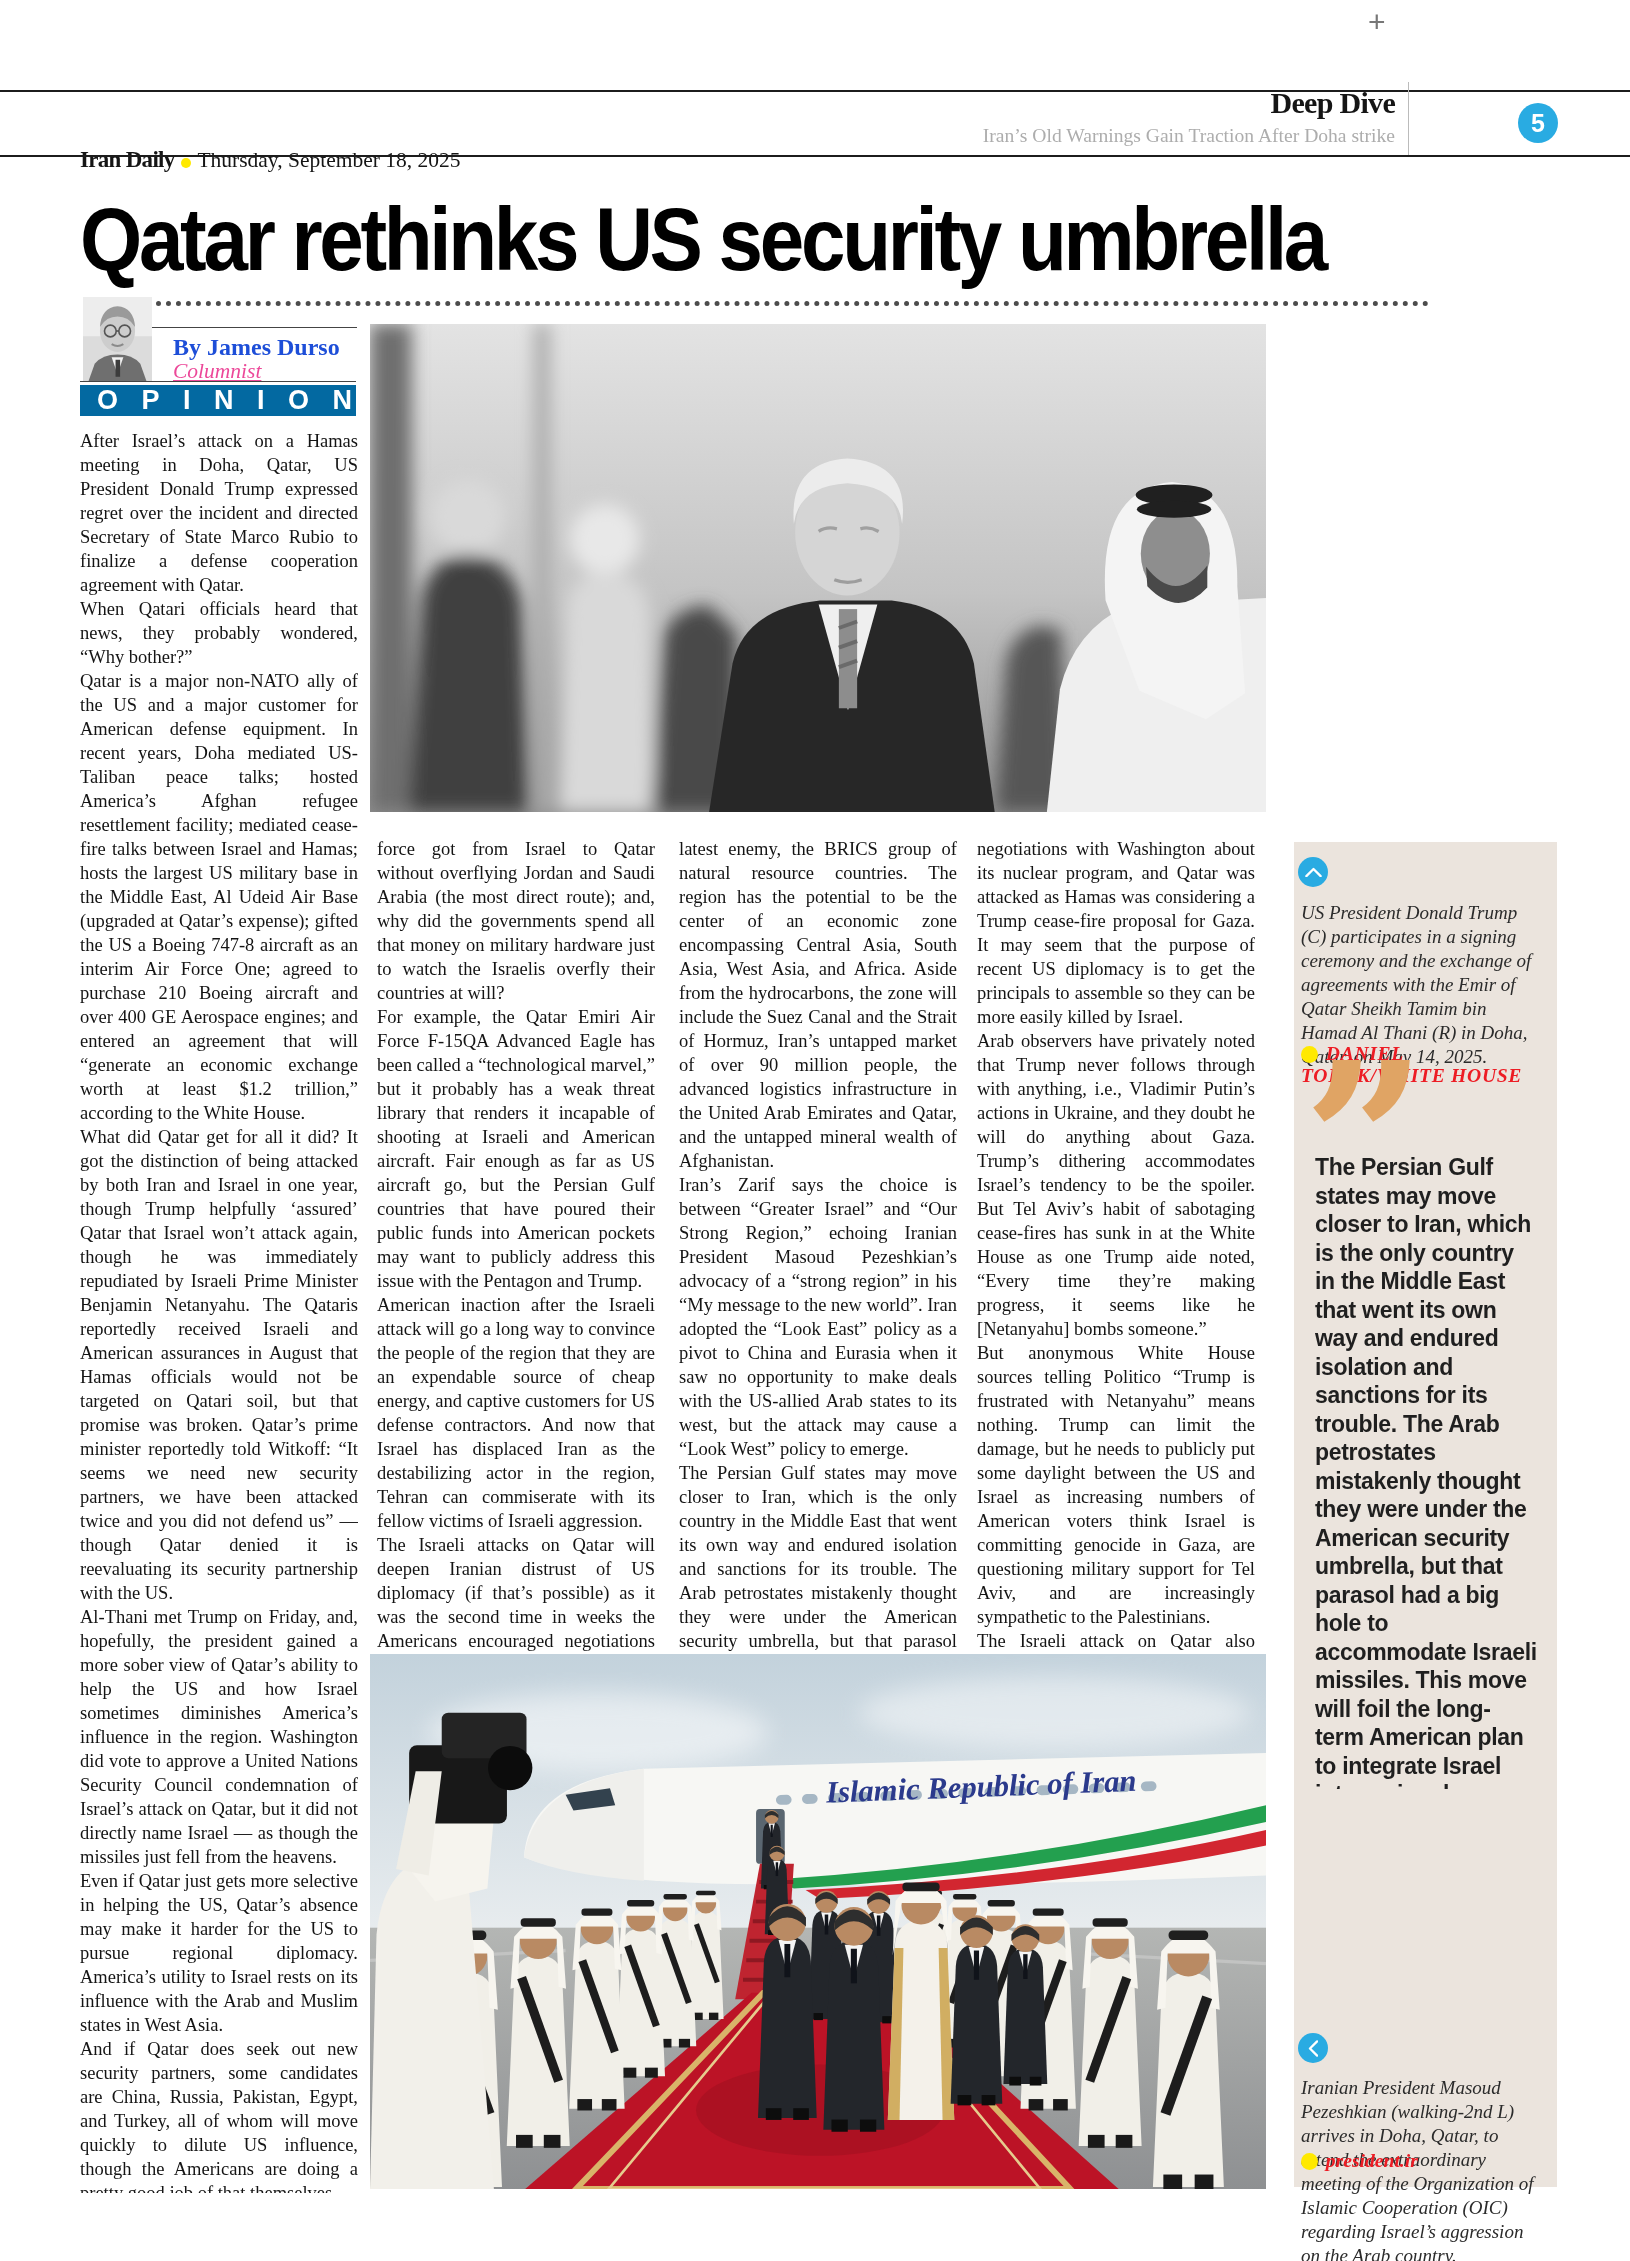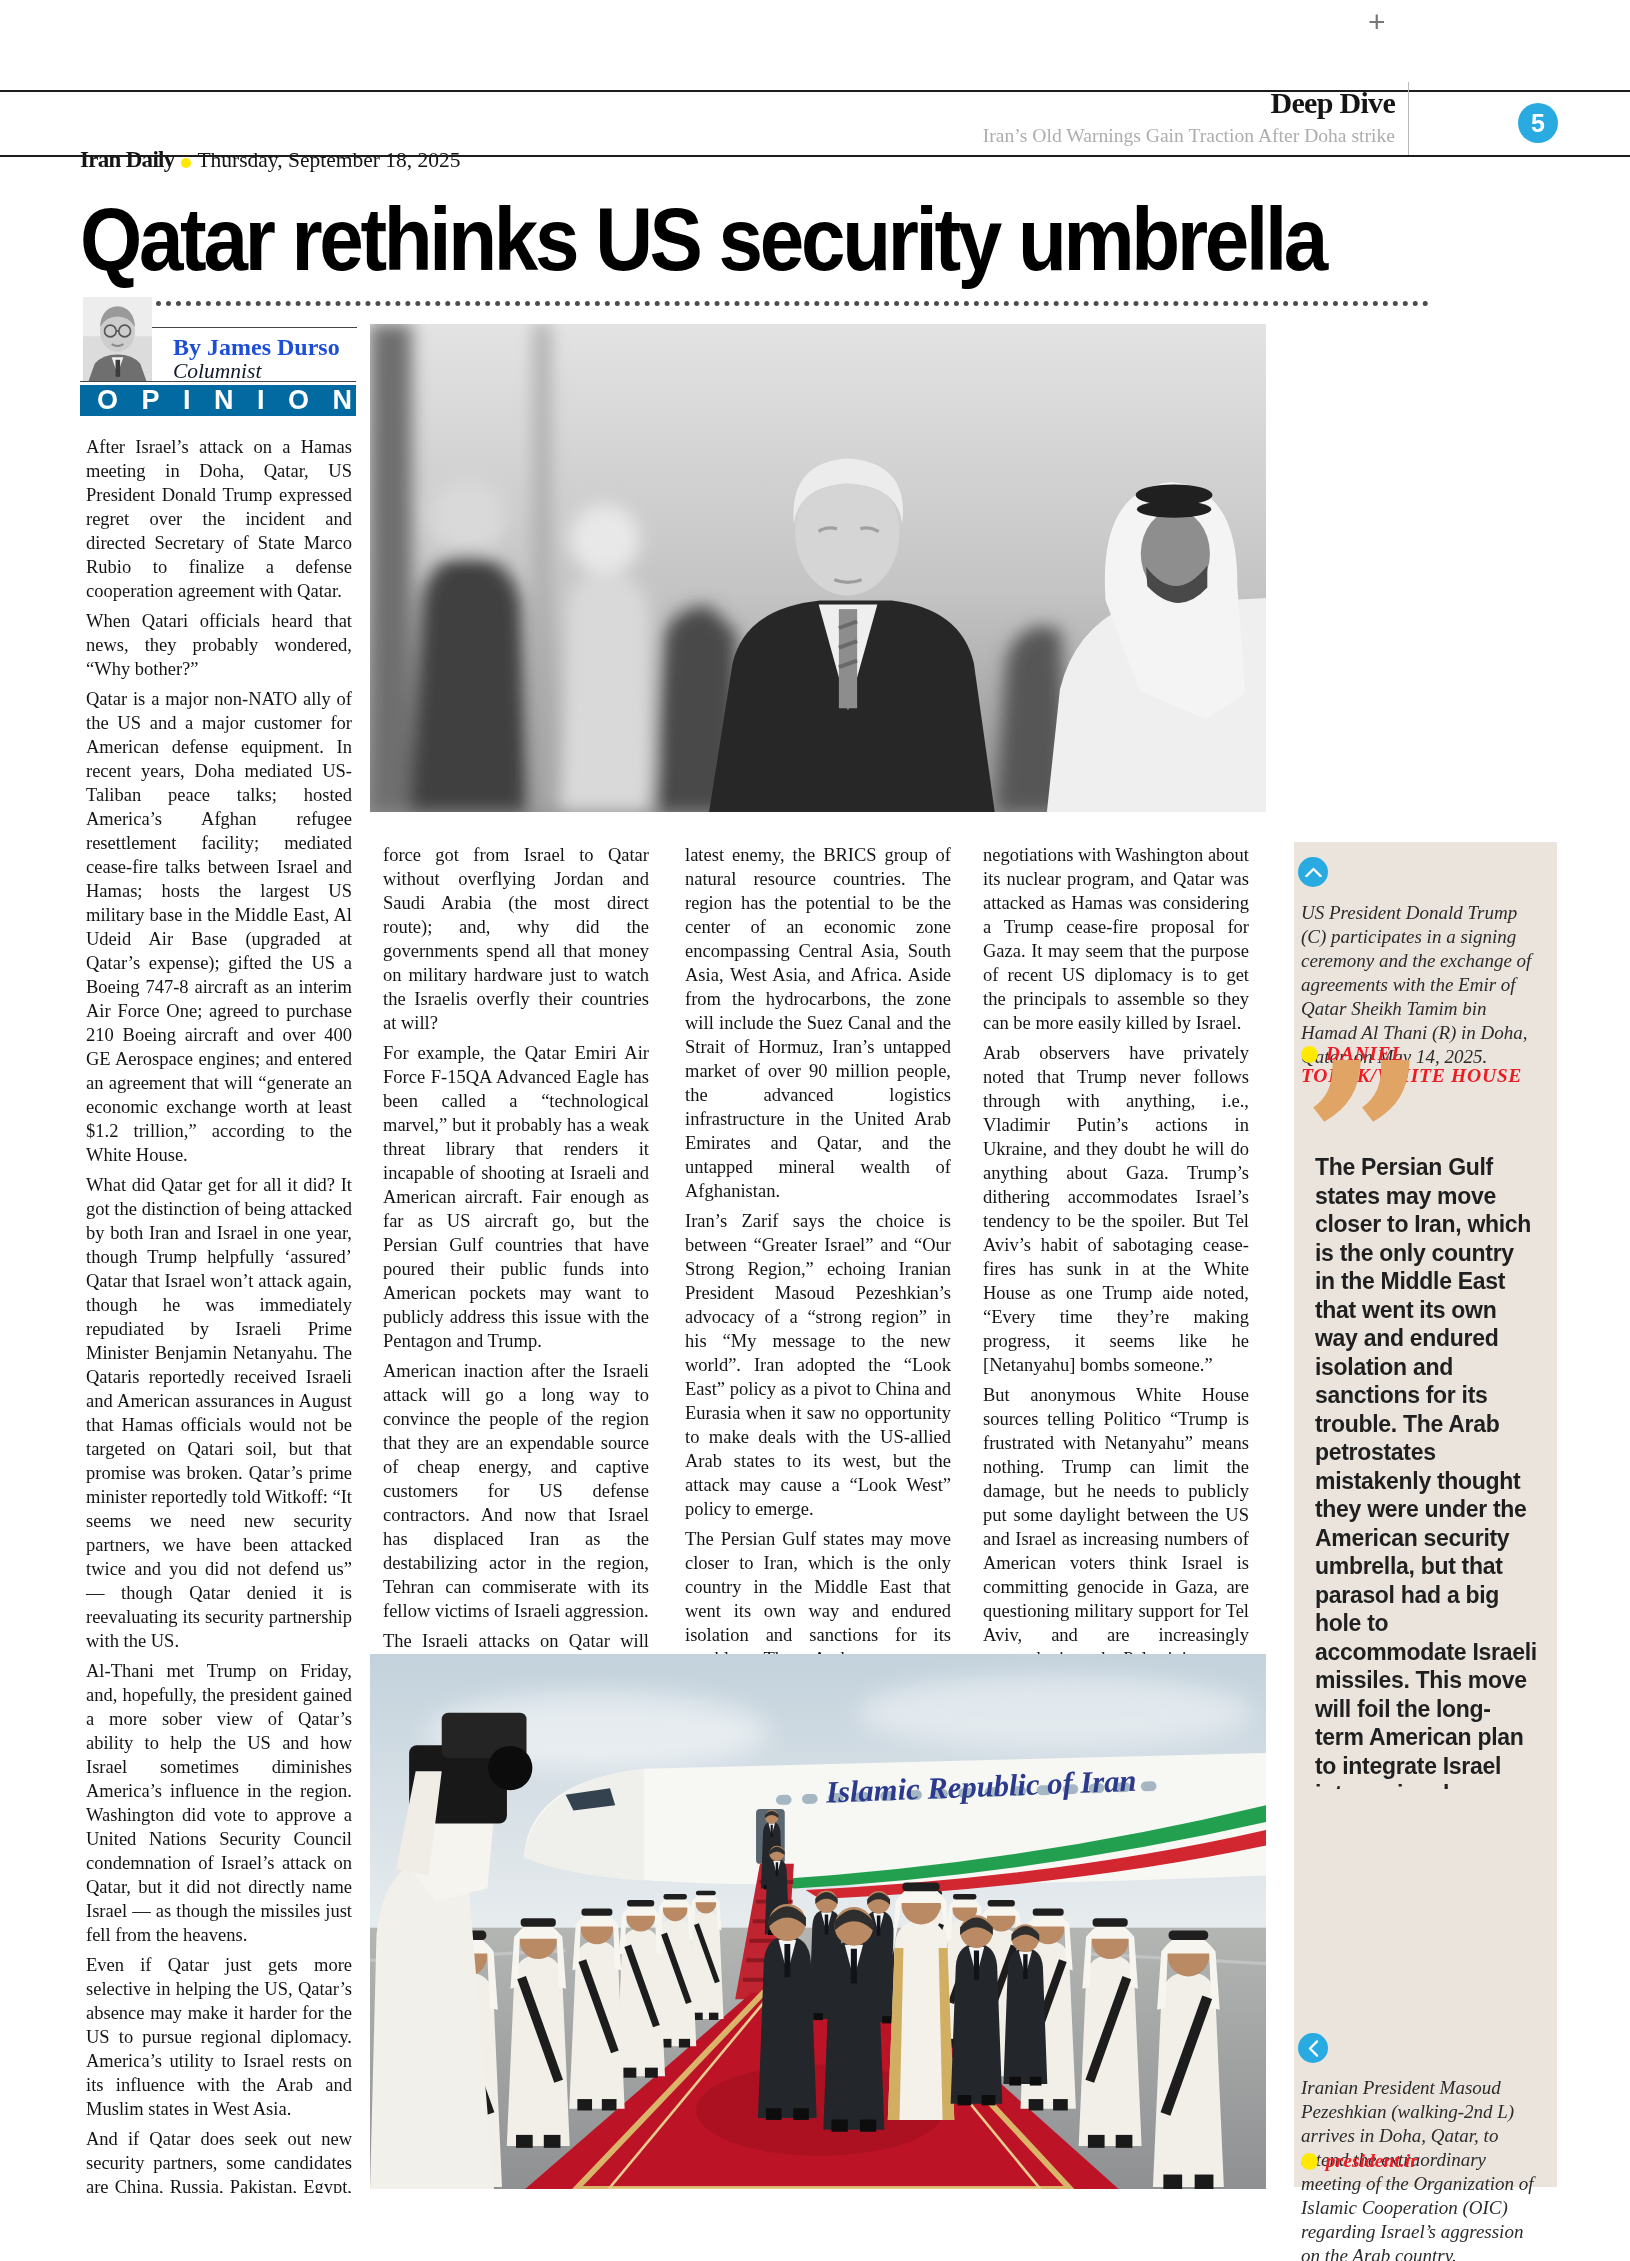--- a/index.html
+++ b/index.html
@@ -17,26 +17,26 @@
        font-family:"Liberation Sans",sans-serif;font-weight:bold;font-size:25px;display:flex;align-items:center;justify-content:center;}
   .vhair{position:absolute;width:1.3px;background:#bbb;}
   .plus{position:absolute;color:#777;font-family:"Liberation Sans",sans-serif;font-size:30px;font-weight:200;}
   
   .headline{position:absolute;left:80px;top:193px;width:1324px;
       font-family:"Liberation Sans",sans-serif;font-weight:bold;font-size:80px;line-height:1.05;
       letter-spacing:-3.3px;color:#000;transform:scaleY(1.12);transform-origin:left top;}
   .dotrule{position:absolute;border-top:5.2px dotted #4c4c4c;height:0;}
   .thinrule{position:absolute;background:#444;height:1.3px;}
   .byline{position:absolute;color:#1d4ed8;font-weight:bold;font-size:24px;}
-  .role{position:absolute;color:#0f172a;font-style:italic;font-size:21.5px;}
+  .role{position:absolute;color:#ec4899;font-style:italic;font-size:21.5px;text-decoration:underline;}
   .kicker{position:absolute;background:#0369a1;color:#fff;display:flex;align-items:center;
       font-family:"Liberation Sans",sans-serif;font-weight:bold;font-size:27px;letter-spacing:23.5px;padding-left:17px;}
   
   .col{position:absolute;width:278px;font-size:18.5px;line-height:24px;text-align:justify;overflow:hidden;color:#141414;}
-  .col p{margin:6px;}
+  .col p{margin:0;}
   
   .photo{position:absolute;overflow:hidden;background:#ccc;}
   .photo svg{display:block;width:100%;height:100%;}
   
   .sidebar{position:absolute;left:1294px;top:842px;width:263px;height:1345px;background:#ebe4dd;}
   .circbtn{position:absolute;width:30px;height:30px;border-radius:50%;background:#29abe2;display:flex;align-items:center;justify-content:center;}
   .caption{position:absolute;font-style:italic;font-size:19px;line-height:24px;color:#2b2b2b;text-align:left;}
   .creditline{position:absolute;font-style:italic;font-weight:bold;font-size:19.6px;color:#ed1c24;}
   .ydot{display:inline-block;width:17px;height:17px;border-radius:50%;background:#ffe900;vertical-align:-2.6px;margin-right:7.8px;}
   .quoteglyph{position:absolute;font-family:"DejaVu Serif",serif;font-weight:bold;color:#e0a464;

